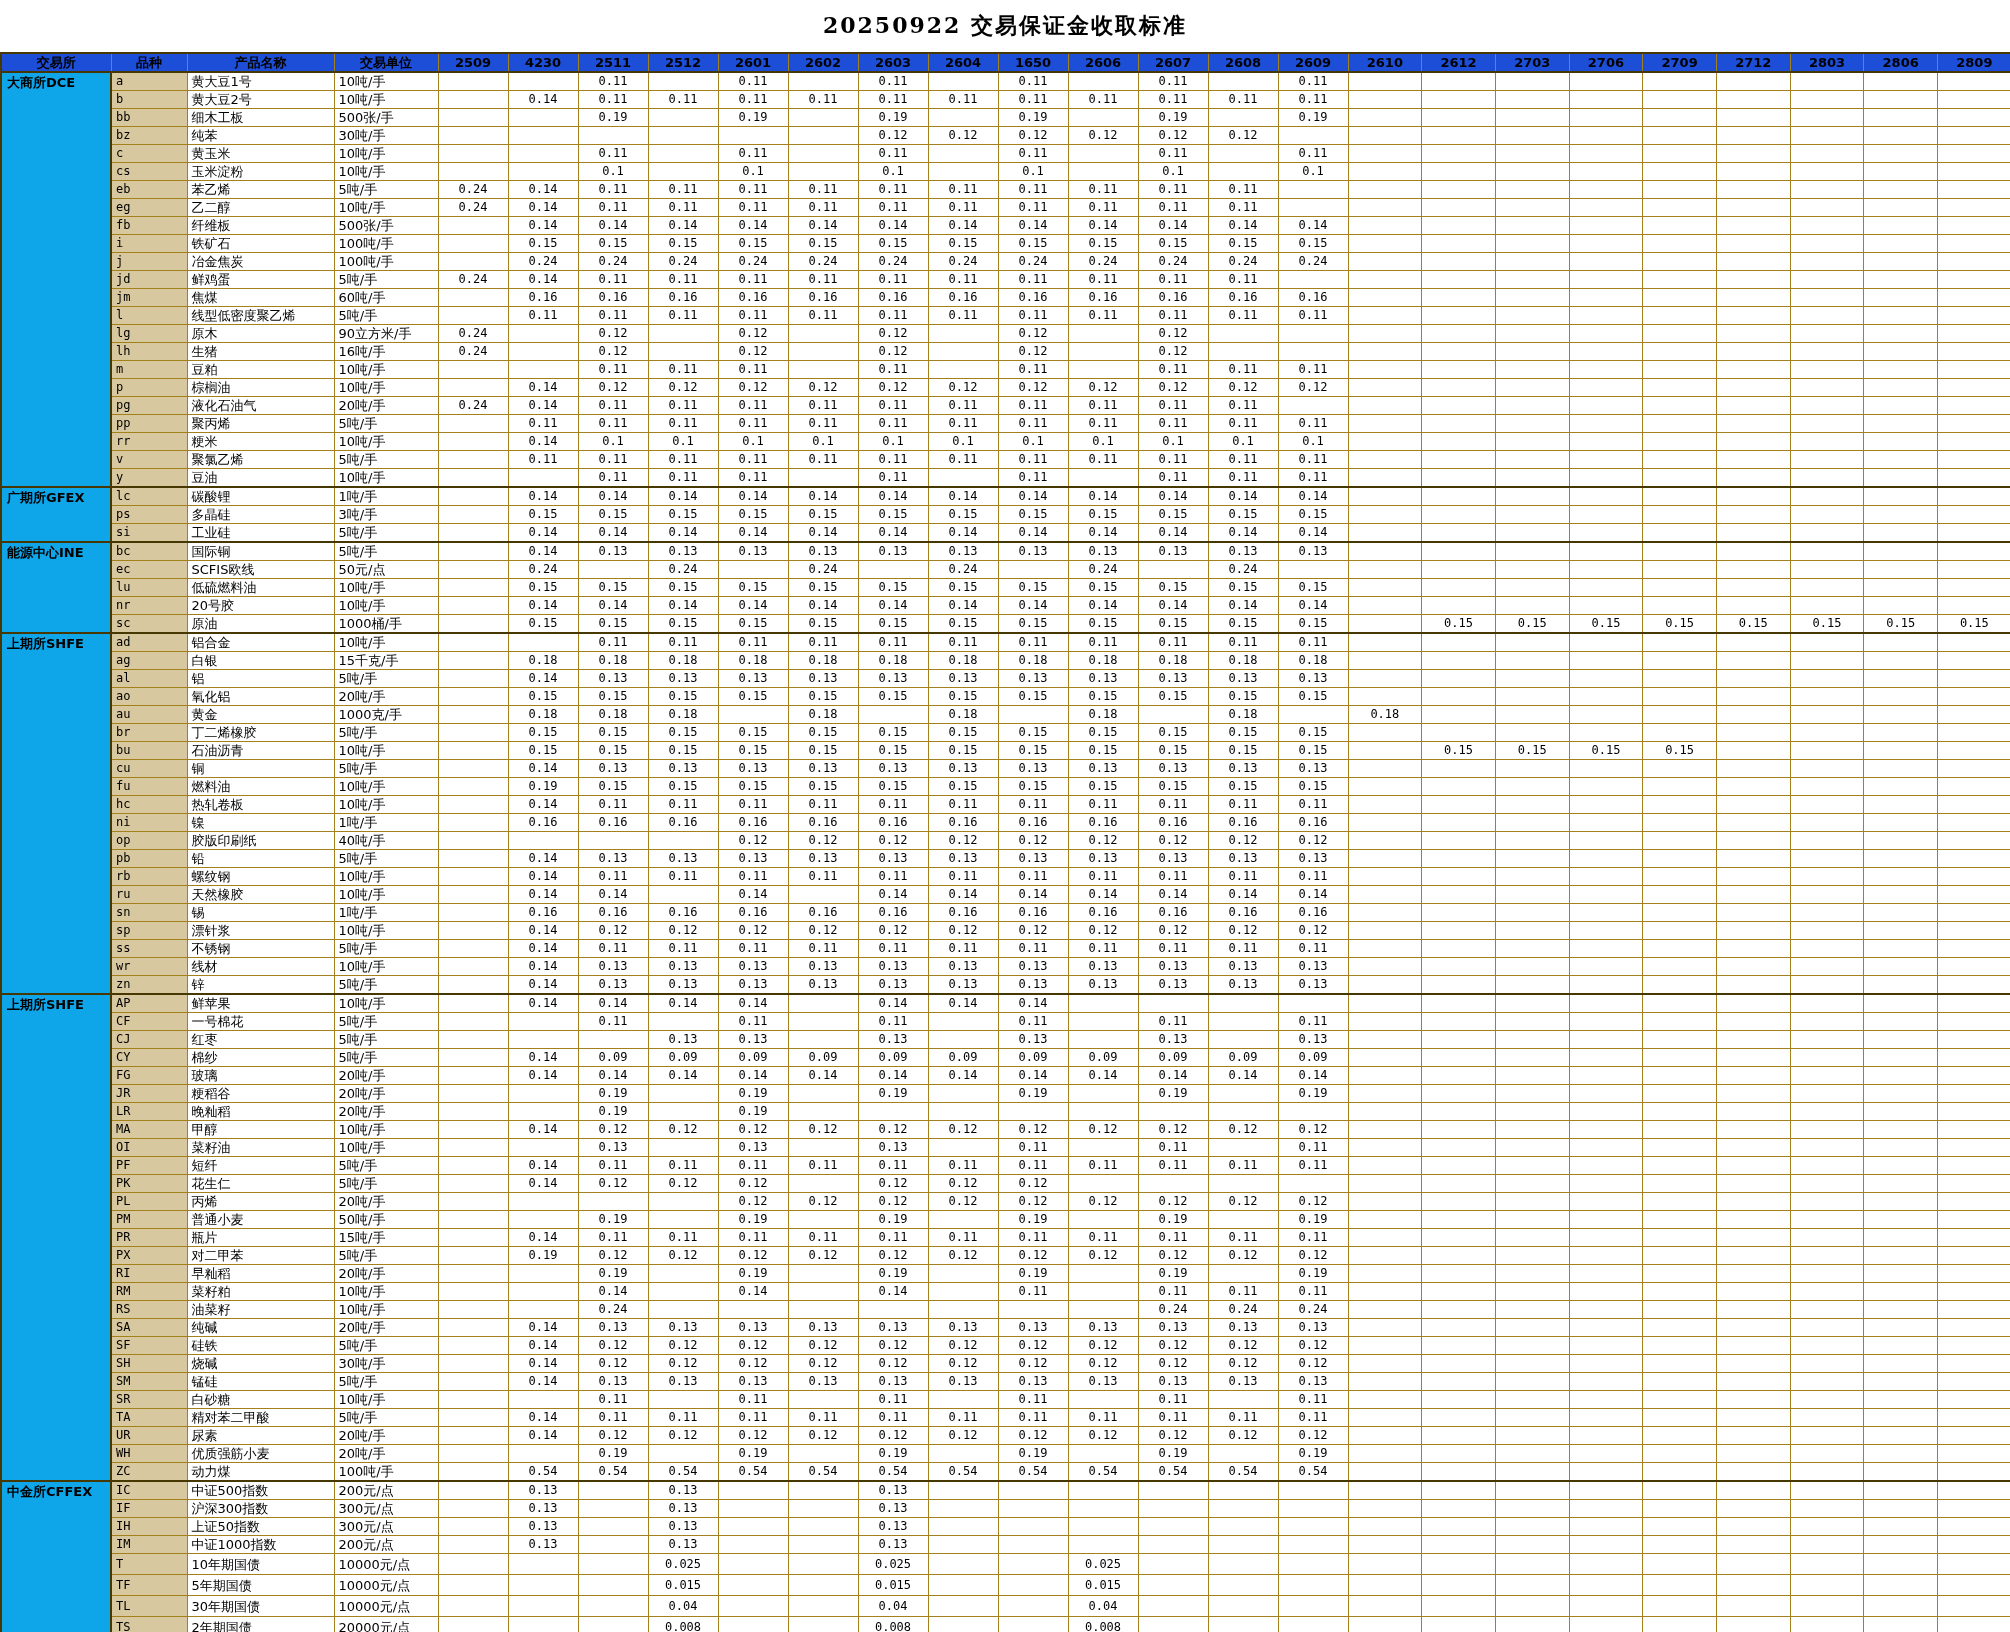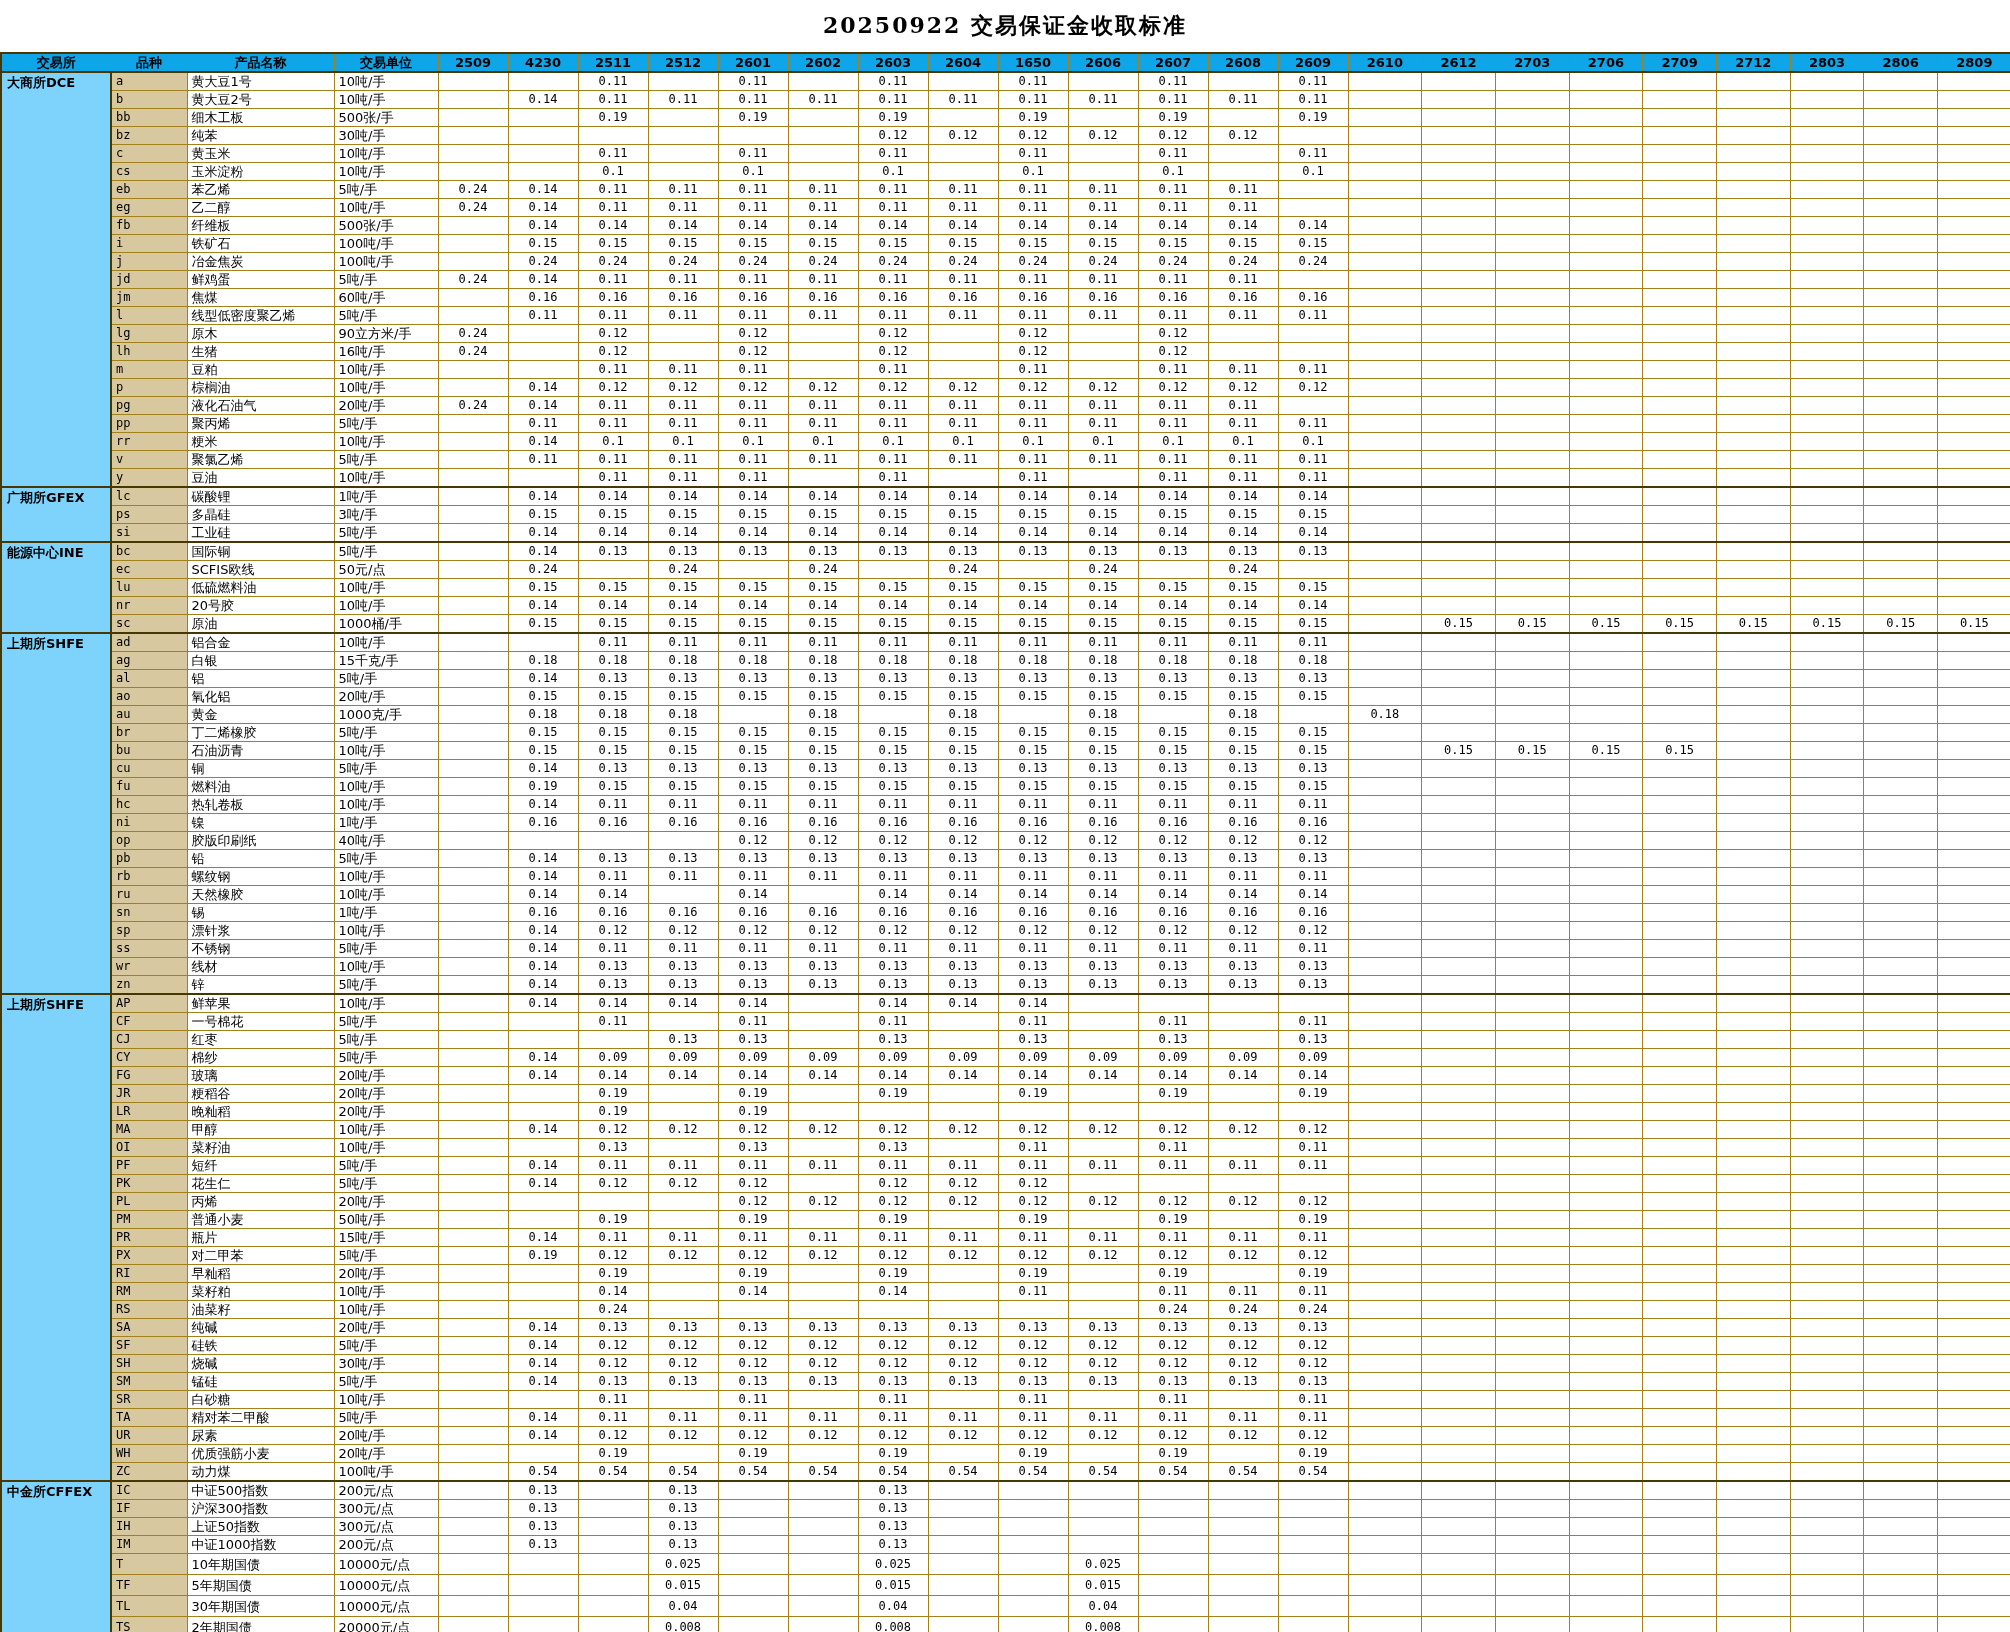--- a/index.html
+++ b/index.html
@@ -3,24 +3,24 @@
 <meta charset="utf-8">
 <style>
   html,body{margin:0;padding:0;background:#ffffff;}
   body{width:2010px;height:1632px;overflow:hidden;color:#000;font-family:"DejaVu Sans",sans-serif;}
   .title{height:52px;display:flex;align-items:center;justify-content:center;
          font-family:"DejaVu Serif",serif;font-weight:bold;font-size:22px;letter-spacing:2px;}
   table{border-collapse:collapse;table-layout:fixed;width:2010px;
         border-left:2px solid #473700;border-top:2px solid #473700;}
   th,td{border:1px solid #a2811d;box-sizing:border-box;height:18px;padding:0 2px;
         overflow:hidden;white-space:nowrap;line-height:17px;}
-  thead th{background:#0ea5e9;font-weight:bold;font-size:13px;text-align:center;
+  thead th{background:#1d4ed8;font-weight:bold;font-size:13px;text-align:center;
            border-top:2px solid #473700;border-bottom:2px solid #473700;}
   tr.grp td{border-top:2px solid #473700;}
-  td.exch{background:#7dd3fc;font-weight:bold;font-size:13px;text-align:left;
+  td.exch{background:#0ea5e9;font-weight:bold;font-size:13px;text-align:left;
           vertical-align:top;padding:1px 5px;border-right:2px solid #473700;border-left:2px solid #473700;}
   td.code{background:#d8c89f;text-align:left;font-size:12px;font-family:"DejaVu Sans Mono",monospace;padding:0 4px;}
   td.pname,td.unit{background:#ffffff;text-align:left;font-size:13px;padding:0 4px;}
   td.val{background:#ffffff;text-align:center;font-size:12px;font-family:"DejaVu Sans Mono",monospace;}
   tr.tall{height:21px;}
 </style>
 </head>
 <body>
 
 <div class="title">20250922 交易保证金收取标准</div>

